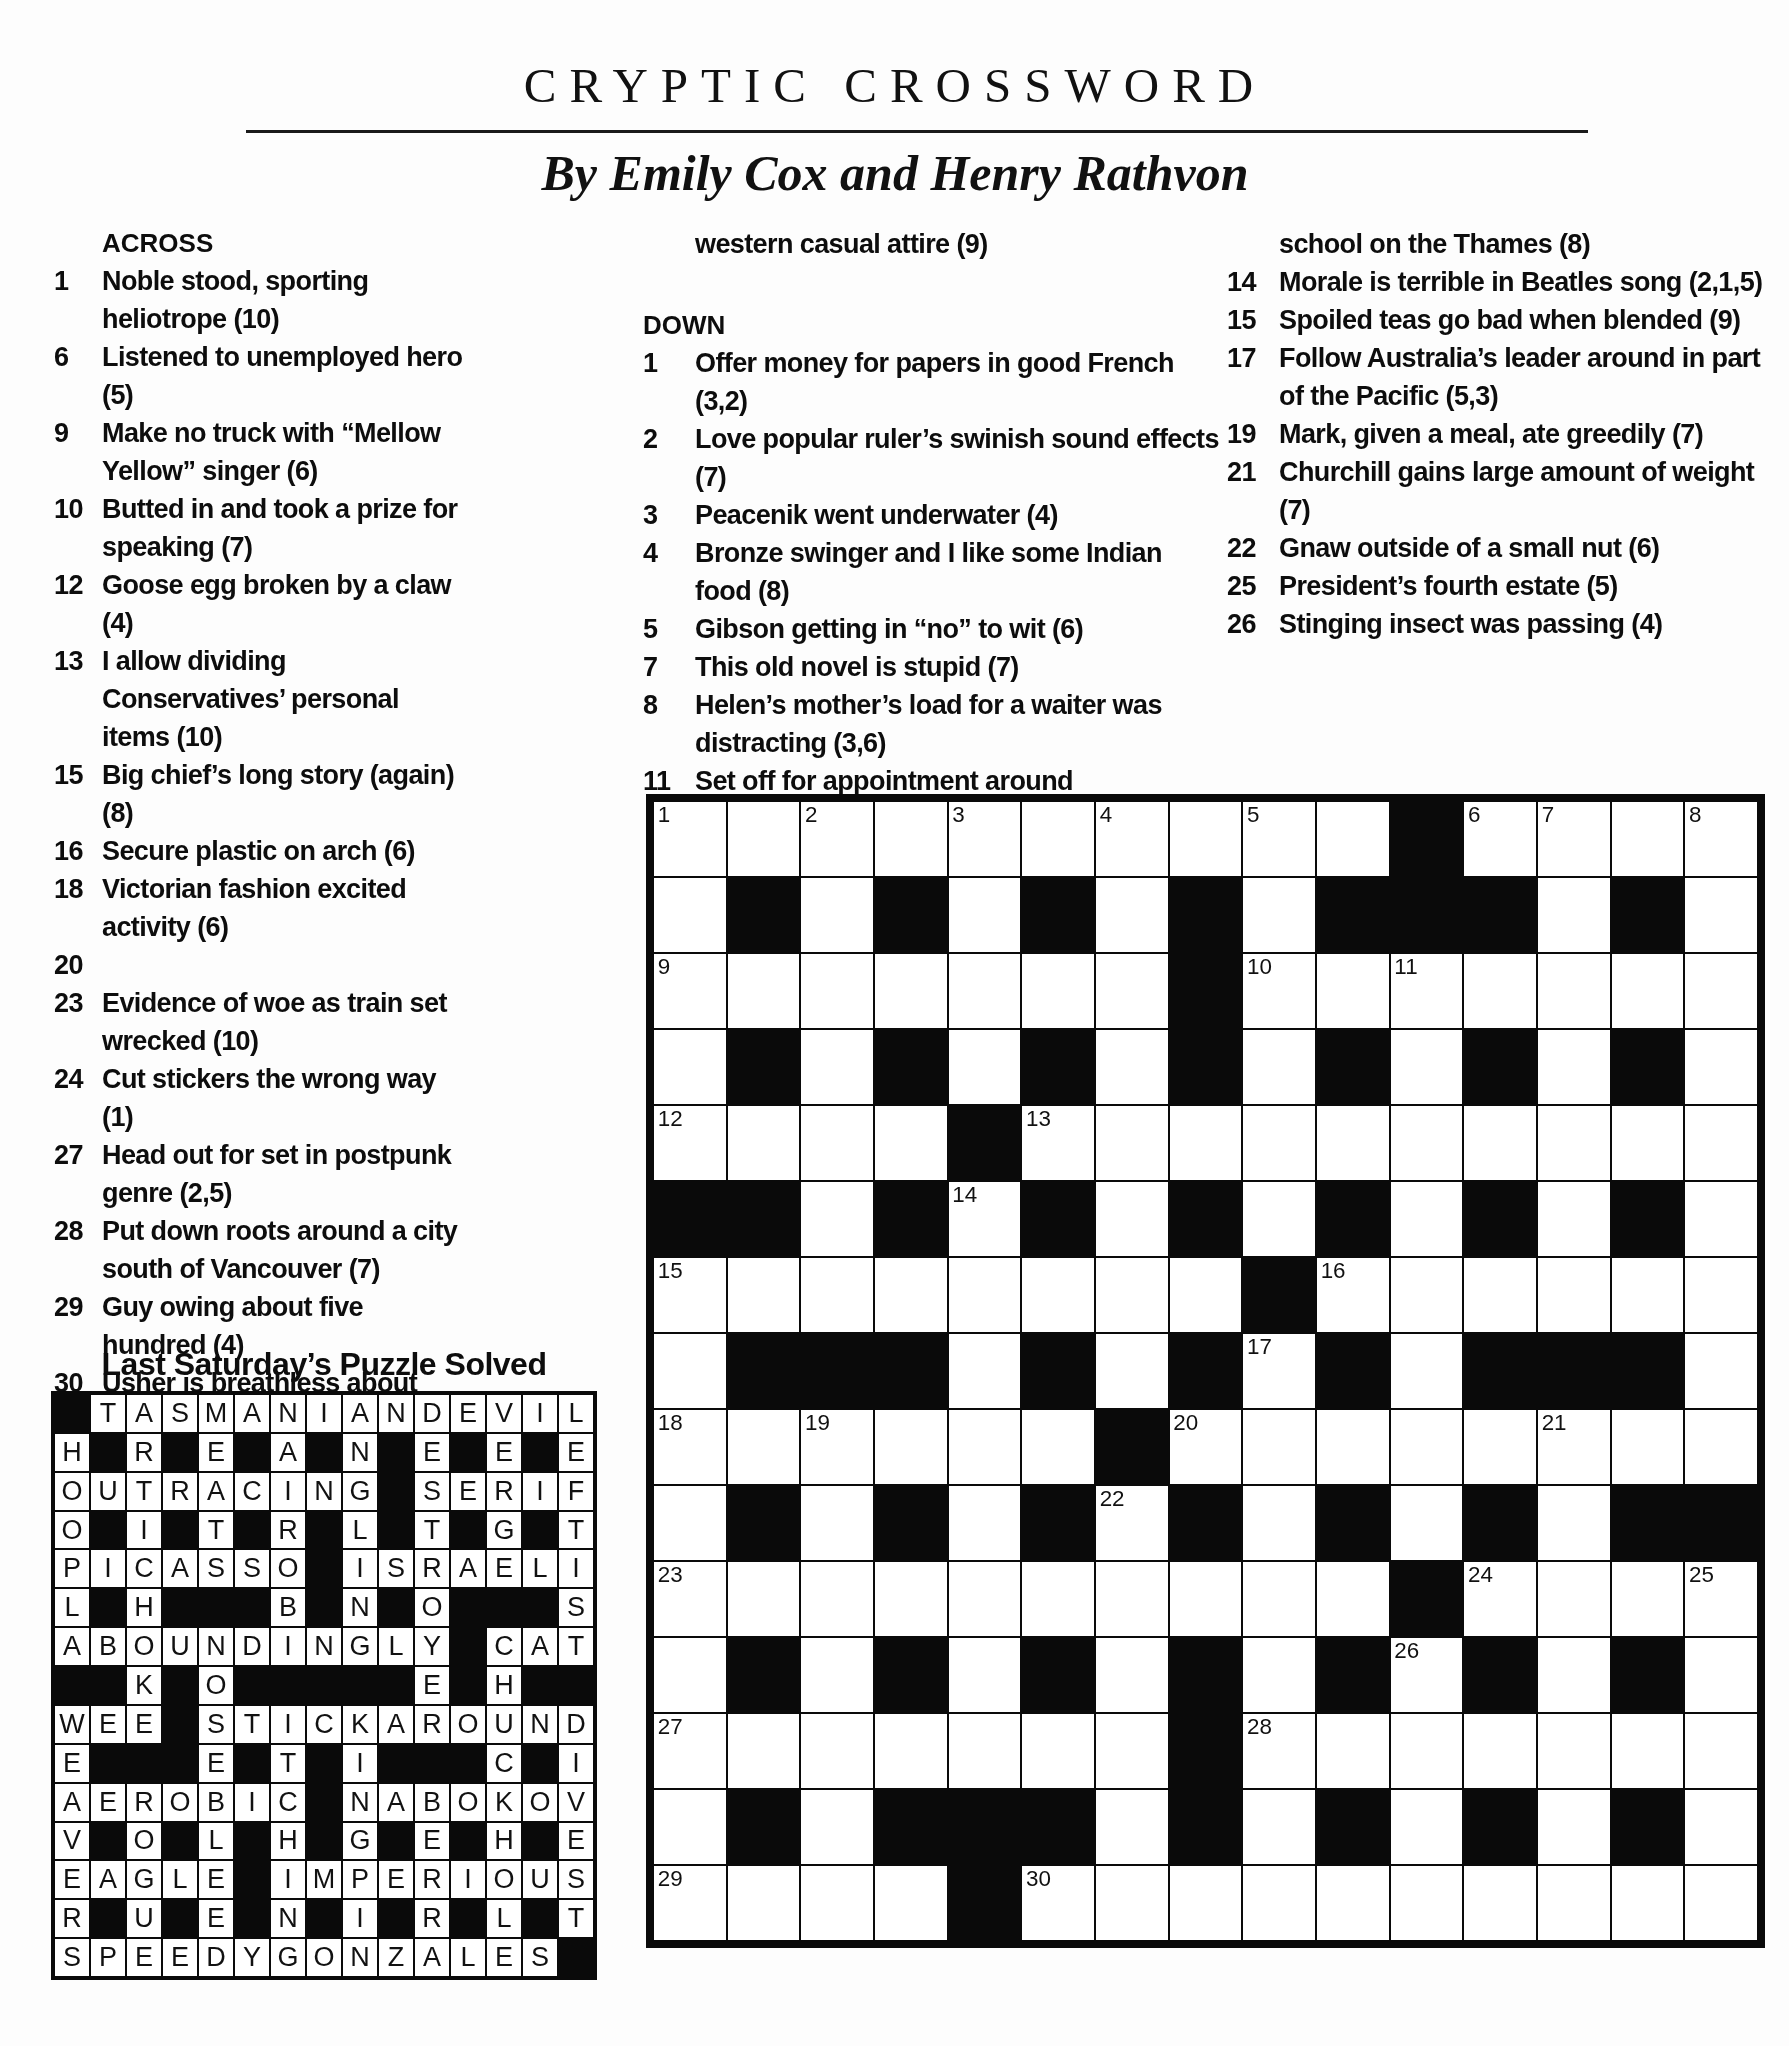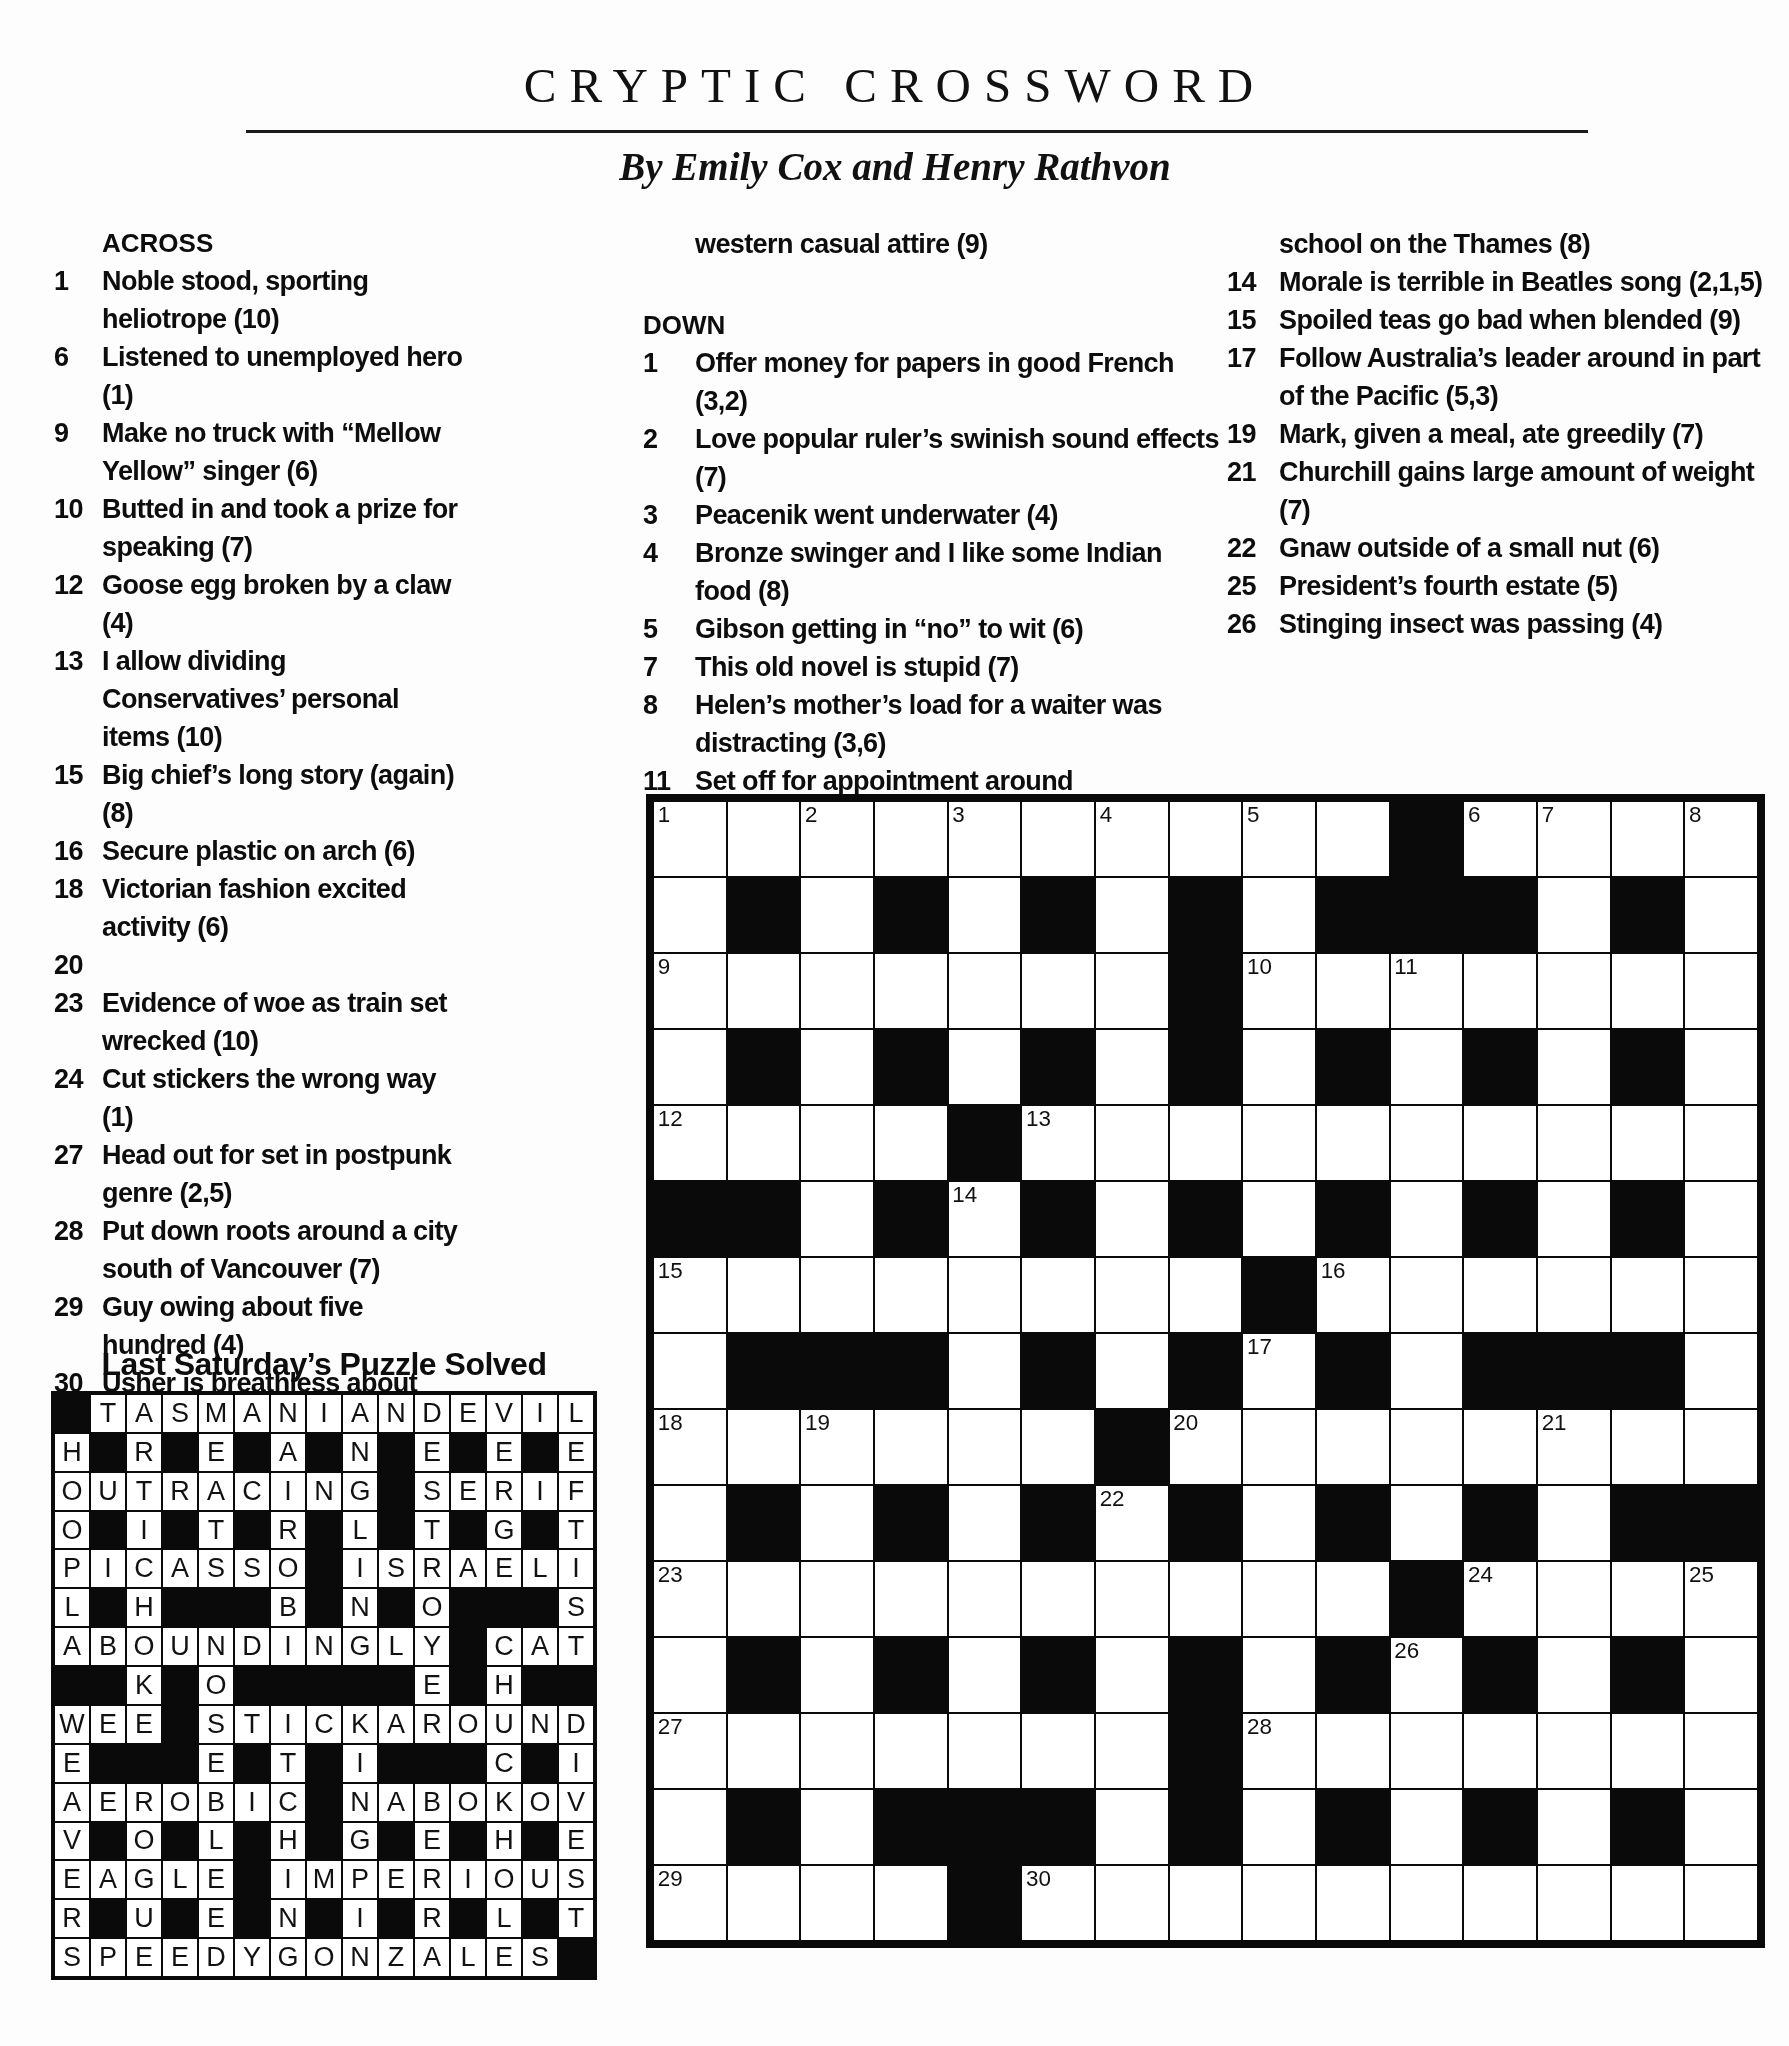--- a/index.html
+++ b/index.html
@@ -5,21 +5,21 @@
   html,body{margin:0;padding:0;background:#e8e8e8;}
   .page{position:relative;width:1790px;height:2046px;background:#fdfdfd;margin:0 auto;
         font-family:"Liberation Sans",sans-serif;overflow:hidden;}
 
   .title{position:absolute;top:24px;left:0;width:100%;text-align:center;
          font-family:"Liberation Serif",serif;font-weight:400;font-size:49px;
          letter-spacing:13px;color:#111;white-space:nowrap;}
   .rule{position:absolute;left:246px;top:130px;width:1342px;height:2.8px;background:#1a1a1a;}
   .byline{position:absolute;top:144px;left:0;width:100%;text-align:center;
           font-family:"Liberation Serif",serif;font-style:italic;font-weight:700;
-          font-size:39px;color:#111;}
+          font-size:50px;color:#111;}
 
   .col{position:absolute;color:#0d0d0d;font-weight:700;font-size:27px;line-height:38px;
        letter-spacing:-0.6px;}
   .col1{left:54px;top:224px;width:410px;}
   .col2{left:643px;top:225px;width:578px;}
   .col3{left:1227px;top:225px;width:559px;}
   .col h2{margin:0;font-size:26px;line-height:38px;letter-spacing:0;}
   .col1 h2{padding-left:48px;}
   .col2 h2{margin-top:43px;}
   .cont{padding-left:52px;}
@@ -58,21 +58,21 @@
 
   <section class="col col1">
     <h2>ACROSS</h2>
     <ol class="cluelist" id="across-list">
         <li class="clue">
           <span class="num">1</span>
           <span class="txt">Noble stood, sporting heliotrope (10)</span>
         </li>
         <li class="clue">
           <span class="num">6</span>
-          <span class="txt">Listened to unemployed hero (1)</span>
+          <span class="txt">Listened to unemployed hero (5)</span>
         </li>
         <li class="clue">
           <span class="num">9</span>
           <span class="txt">Make no truck with “Mellow Yellow” singer (6)</span>
         </li>
         <li class="clue">
           <span class="num">10</span>
           <span class="txt">Butted in and took a prize for speaking (7)</span>
         </li>
         <li class="clue">

